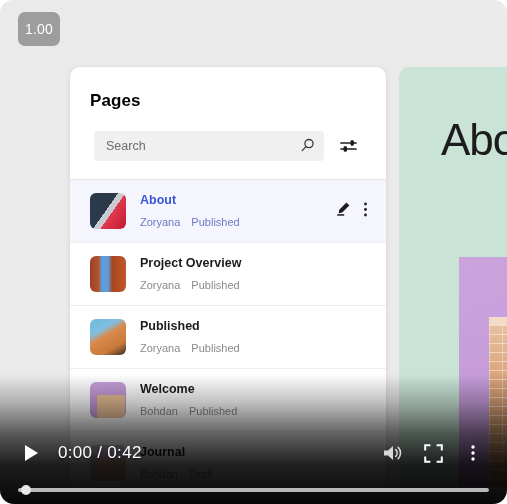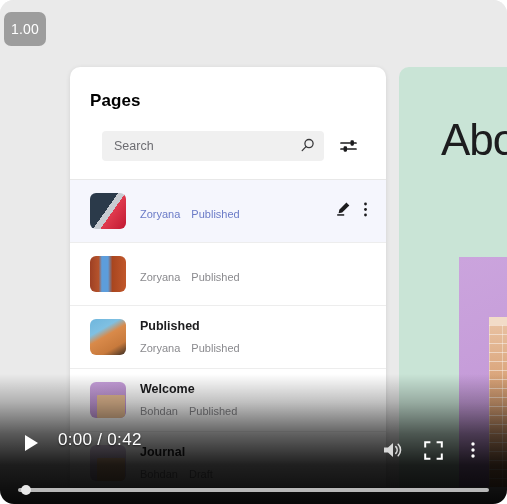--- a/index.html
+++ b/index.html
@@ -22,21 +22,21 @@
   
   #app-canvas {
     position: absolute;
     inset: 0;
     background: #eaeaea;
   }
 
   
   #scale-badge {
     position: absolute;
-    left: 4px; top: 12px;
+    left: 18px; top: 12px;
     width: 42px; height: 34px;
     background: #9d9d9d;
     color: #ffffff;
     border-radius: 7px;
     font-size: 14px;
     display: flex; align-items: center; justify-content: center;
     letter-spacing: .2px;
     z-index: 5;
   }
 
@@ -52,21 +52,21 @@
   }
   #panel-title {
     font-size: 17px; font-weight: bold; color: #000000;
     padding: 24px 0 0 20px;
     letter-spacing: .1px;
   }
 
   
   #search-row {
     display: flex; align-items: center;
-    padding: 20px 20px 18px 32px;
+    padding: 20px 20px 18px 24px;
     gap: 14px;
   }
   #search-box {
     flex: 1;
     position: relative;
     height: 30px;
     background: #f0f0f0;
     border-radius: 4px;
     display: flex; align-items: center;
   }
@@ -175,21 +175,21 @@
 
   
   #controls {
     position: absolute;
     left: 0; right: 0; bottom: 0;
     height: 74px;
     z-index: 10;
     display: flex; flex-direction: column; justify-content: flex-start;
   }
   #controls-row {
-    display: flex; 
+    display: flex; align-items: center;
     height: 46px;
     padding: 0 14px 0 18px;
     gap: 0;
   }
   #play-btn { width: 26px; height: 26px; display:flex; align-items:center; justify-content:center; cursor: pointer; }
   #time-display {
     color: #ffffff;
     font-size: 17px;
     margin-left: 14px;
     letter-spacing: .3px;
@@ -261,40 +261,42 @@
           </svg>
         </div>
       </div>
 
       <div id="panel-divider"></div>
 
       <div id="pages-list">
           <div class="page-row selected">
             <div class="thumb" style="background: linear-gradient(125deg, rgb(43, 58, 74) 0%, rgb(43, 58, 74) 46%, rgb(200, 204, 210) 46%, rgb(200, 204, 210) 58%, rgb(224, 58, 78) 58%, rgb(192, 24, 50) 100%);"></div>
             <div class="row-text">
+              <div class="row-title">About</div>
               <div class="row-meta">
                 <span>Zoryana</span>
                 <span>Published</span>
               </div>
             </div>
             <div class="row-actions">
               <span><svg width="16" height="16" viewBox="0 0 16 16">
                   <path d="M11.4 1.6l2.9 2.9-7.1 7.1-3.6.7.7-3.6z" fill="#1c1c1e"></path>
                   <rect x="2.2" y="13.2" width="7" height="1.5" fill="#1c1c1e"></rect>
                 </svg></span>
               <span><svg width="5" height="17" viewBox="0 0 5 17">
                   <circle cx="2.5" cy="3" r="1.4" fill="#1c1c1e"></circle>
                   <circle cx="2.5" cy="8.5" r="1.4" fill="#1c1c1e"></circle>
                   <circle cx="2.5" cy="14" r="1.4" fill="#1c1c1e"></circle>
                 </svg></span>
             </div>
           </div>
           <div class="page-row">
             <div class="thumb" style="background: linear-gradient(90deg, rgb(158, 64, 36) 0%, rgb(181, 83, 44) 24%, rgb(93, 157, 219) 33%, rgb(93, 157, 219) 50%, rgb(168, 70, 31) 62%, rgb(193, 87, 43) 100%);"></div>
             <div class="row-text">
+              <div class="row-title">Project Overview</div>
               <div class="row-meta">
                 <span>Zoryana</span>
                 <span>Published</span>
               </div>
             </div>
           </div>
           <div class="page-row">
             <div class="thumb" style="background: linear-gradient(150deg, rgb(111, 182, 221) 0%, rgb(127, 192, 226) 30%, rgb(217, 138, 74) 46%, rgb(200, 122, 60) 75%, rgb(58, 45, 36) 100%);"></div>
             <div class="row-text">
               <div class="row-title">Published</div>

